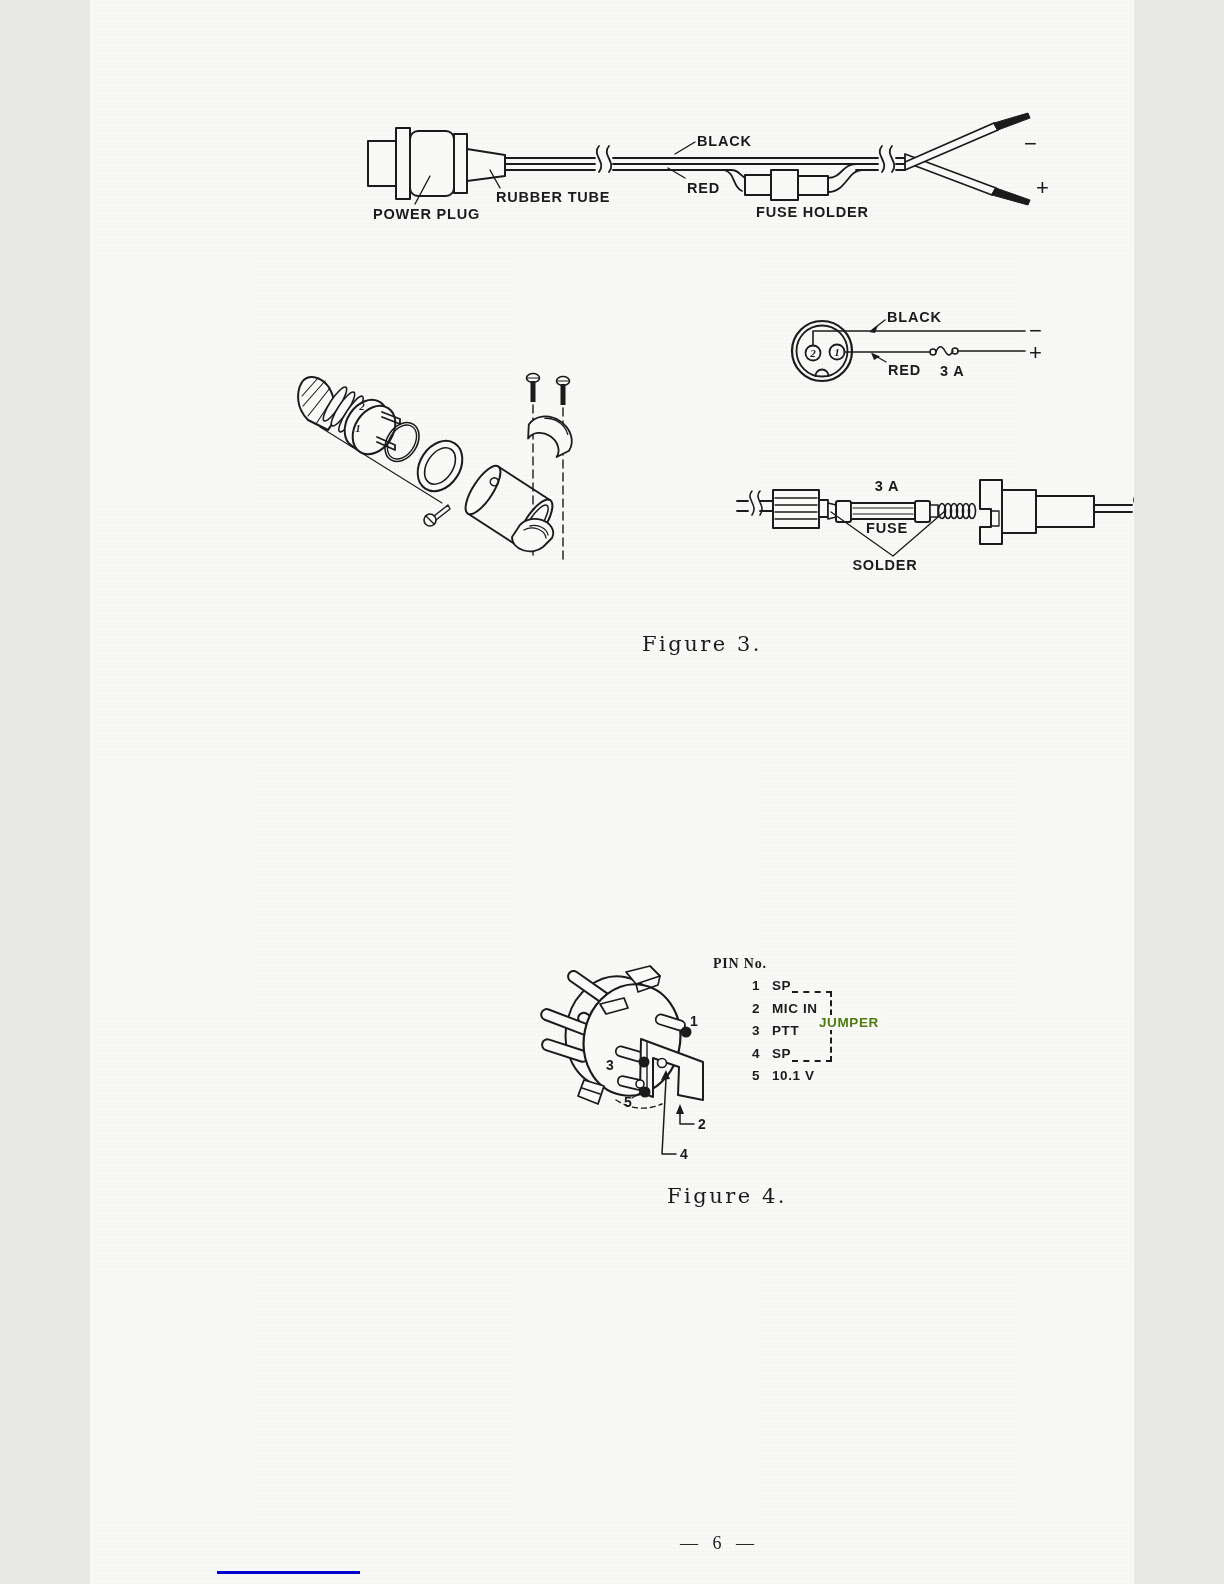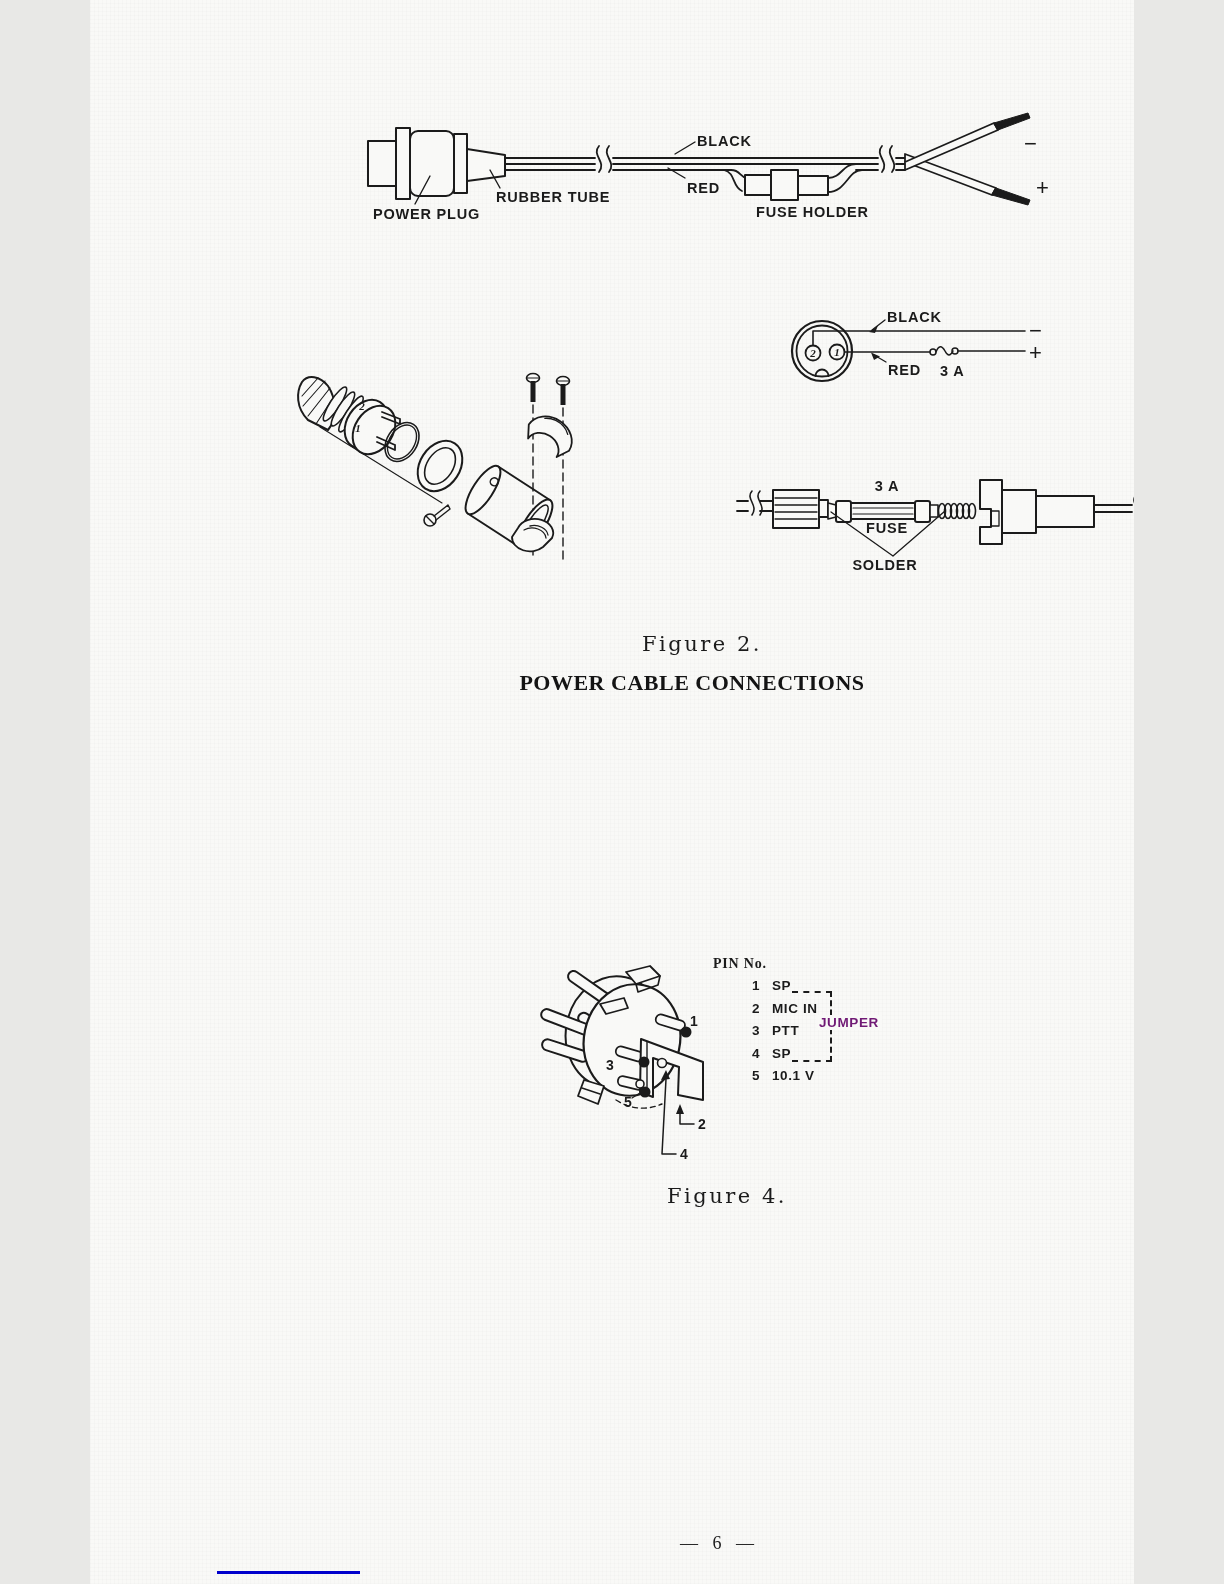--- a/index.html
+++ b/index.html
@@ -34,21 +34,21 @@
   .pinlist .heading{font-weight:700;font-size:14px;letter-spacing:0.8px;font-family:Liberation Serif, serif;}
   .pinlist .row{display:flex;margin-left:33px;height:22.5px;align-items:flex-start;
     font-weight:700;font-size:13.5px;letter-spacing:0.6px;}
   .pinlist .row .num{width:14px;text-align:right;margin-right:12px;}
   .jumper-bracket{
     position:absolute;left:702px;top:991px;width:38px;height:67px;
     border-top:2px dashed #1b1b1b;border-right:2px dashed #1b1b1b;border-bottom:2px dashed #1b1b1b;
   }
   .jumper-label{
     position:absolute;left:726px;top:1015px;padding:0 3px;background:#f9f9f7;
-    font-weight:700;font-size:13.5px;letter-spacing:0.6px;color:#701a75;
+    font-weight:700;font-size:13.5px;letter-spacing:0.6px;color:#4d7c0f;
   }
   .footer{
     position:absolute;left:527px;top:1533px;width:200px;text-align:center;
     font-family:"Liberation Serif", serif;font-size:18px;word-spacing:10px;color:#1b1b1b;
   }
   .blue-mark{position:absolute;left:127px;top:1571px;width:143px;height:3px;background:#0000cc;}
 </style>
 </head>
 <body>
 
@@ -221,22 +221,21 @@
       <path d="M361,47 H399 M361,54 H399 M411,47 H419 M411,54 H419" stroke-width="1.8"></path>
       <path d="M403,37 c-7,8 7,14 0,24 M410,37 c-7,8 7,14 0,24" stroke-width="1.6"></path>
 
       <path d="M160,98 L98,54 M160,98 L212,53" stroke-width="1.3"></path>
     </g>
     <text x="154" y="33" text-anchor="middle">3 A</text>
     <text x="154" y="75" text-anchor="middle">FUSE</text>
     <text x="152" y="112" text-anchor="middle">SOLDER</text>
   </svg>
 
-  <div class="caption-fig" style="left:462px;top:632px;width:300px">Figure 2.</div>
-  <div class="caption-title" style="left:402px;top:670px;width:400px">POWER CABLE CONNECTIONS</div>
+  <div class="caption-fig" style="left:462px;top:632px;width:300px">Figure 3.</div>
 
   <svg class="abs" style="left:436px;top:946px" width="208" height="220" viewBox="0 0 208 220">
     <g stroke="#1b1b1b" fill="none" stroke-linecap="round" stroke-linejoin="round">
 
       <ellipse cx="88" cy="86" rx="48" ry="56" transform="rotate(12 88 86)" stroke-width="2"></ellipse>
 
       <rect x="0" y="-5.5" width="50" height="11" rx="5.5" transform="translate(84,56) rotate(215)" fill="#f9f9f7" stroke-width="2"></rect>
       <rect x="0" y="-5.5" width="20" height="11" rx="5.5" transform="translate(70,80) rotate(212)" fill="#f9f9f7" stroke-width="2"></rect>
       <rect x="0" y="-5.5" width="54" height="11" rx="5.5" transform="translate(66,86) rotate(201)" fill="#f9f9f7" stroke-width="2"></rect>
       <rect x="0" y="-5.5" width="48" height="11" rx="5.5" transform="translate(62,112) rotate(198)" fill="#f9f9f7" stroke-width="2"></rect>

